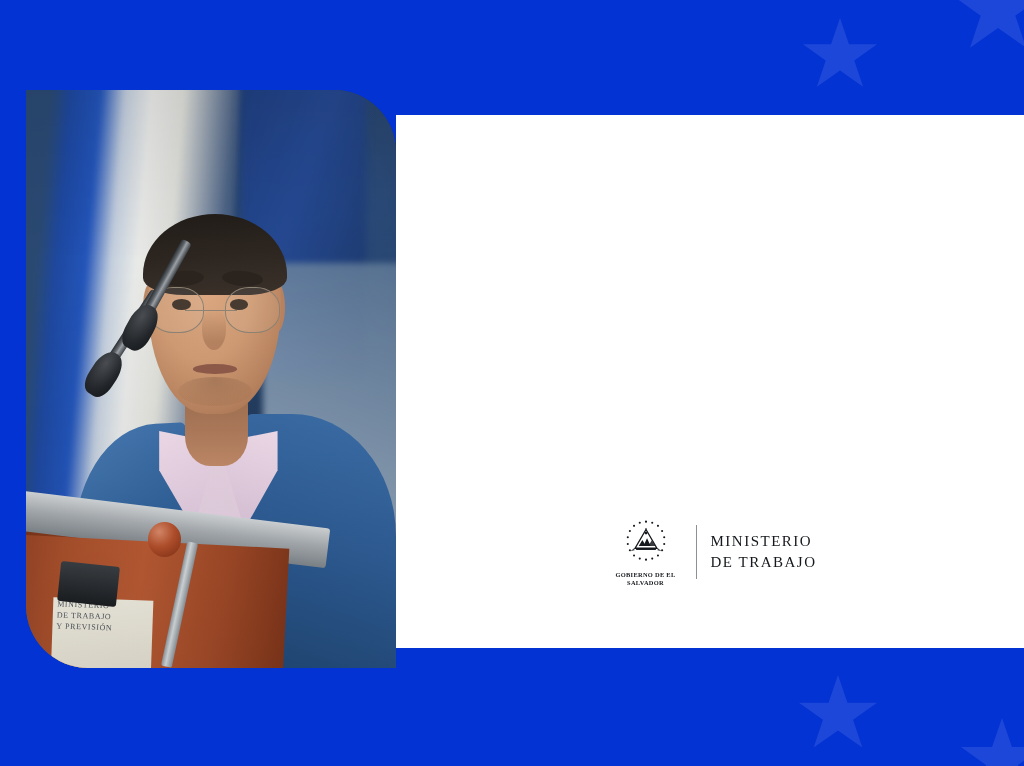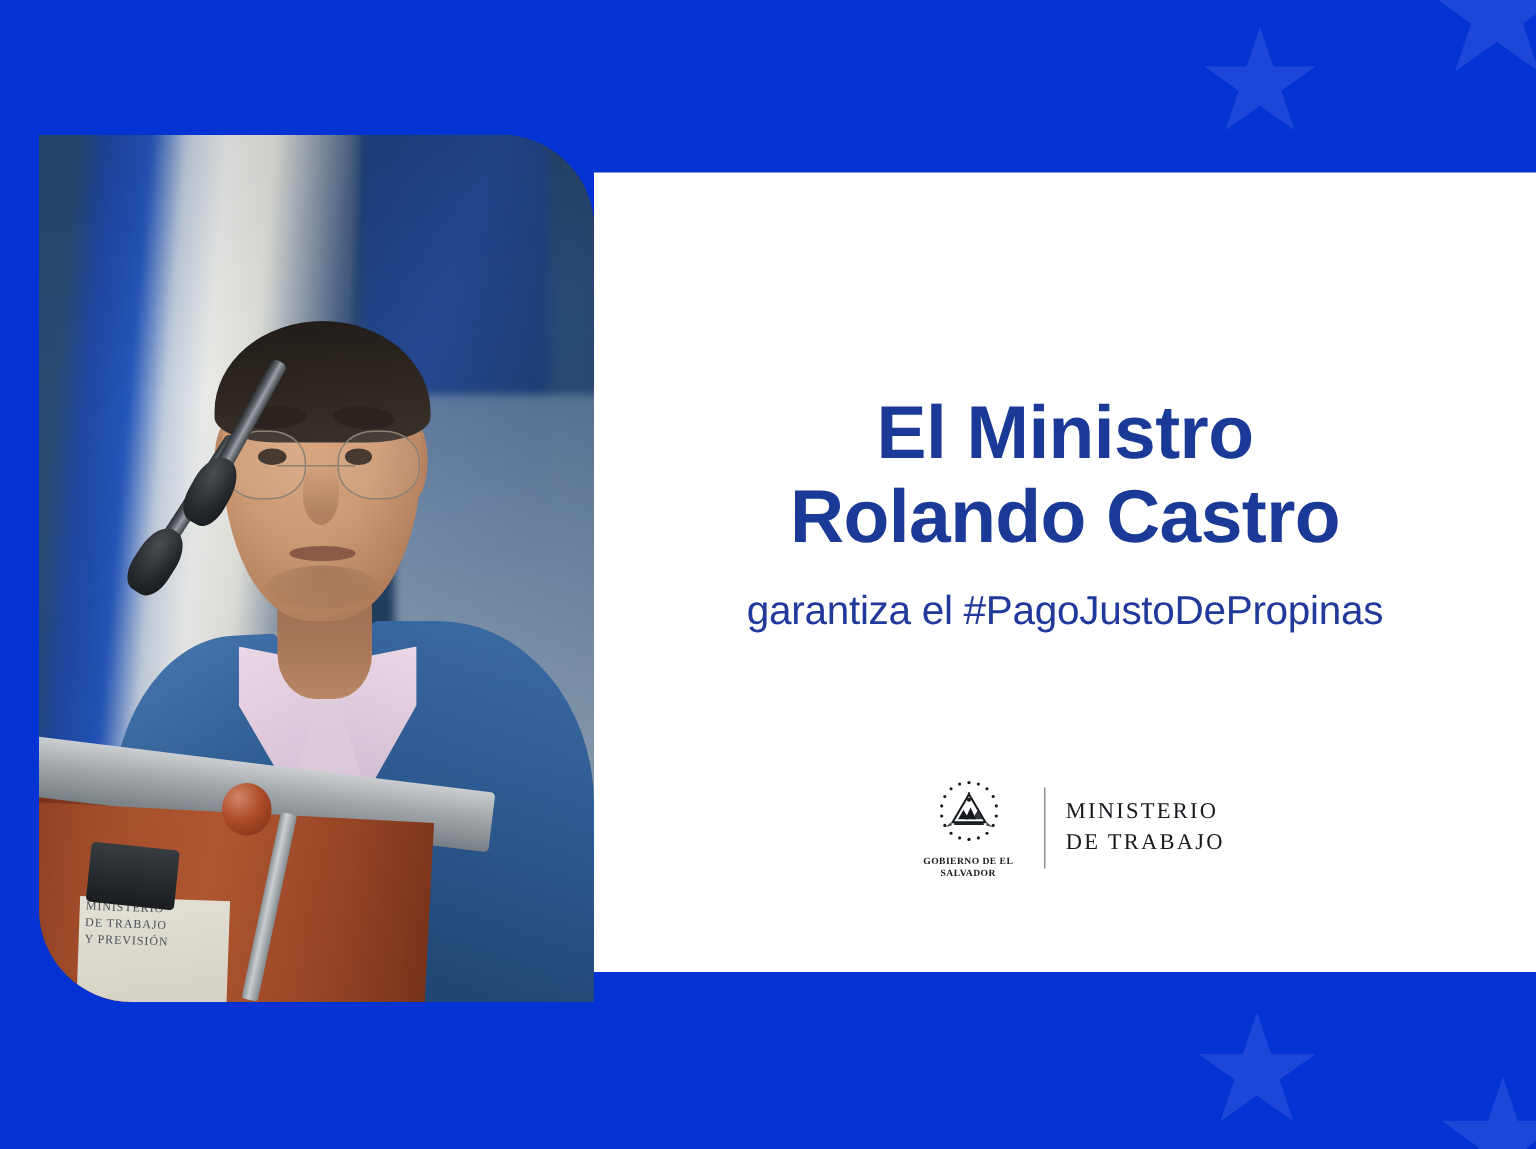--- a/index.html
+++ b/index.html
@@ -507,27 +507,20 @@
     </div>
     <div class="mic mic-1">
       <div class="shaft"></div>
       <div class="foam"></div>
     </div>
     <div class="mic-base"></div>
 
     <div class="grade"></div>
   </div>
 
-  <div class="text-block">
-    <div class="headline">
-      <span class="line">El Ministro</span>
-      <span class="line">Rolando Castro</span>
-    </div>
-    <div class="subtitle">garantiza el #PagoJustoDePropinas</div>
-  </div>
 
   <div class="logo-lockup">
     <div class="emblem-group">
       <div class="emblem">
         <svg viewBox="0 0 100 100" width="52" height="52" aria-hidden="true">
           <g fill="#15181c">
 
             <g>
               <circle cx="50" cy="9" r="2.1"></circle>
               <circle cx="62" cy="11" r="2.0"></circle>

